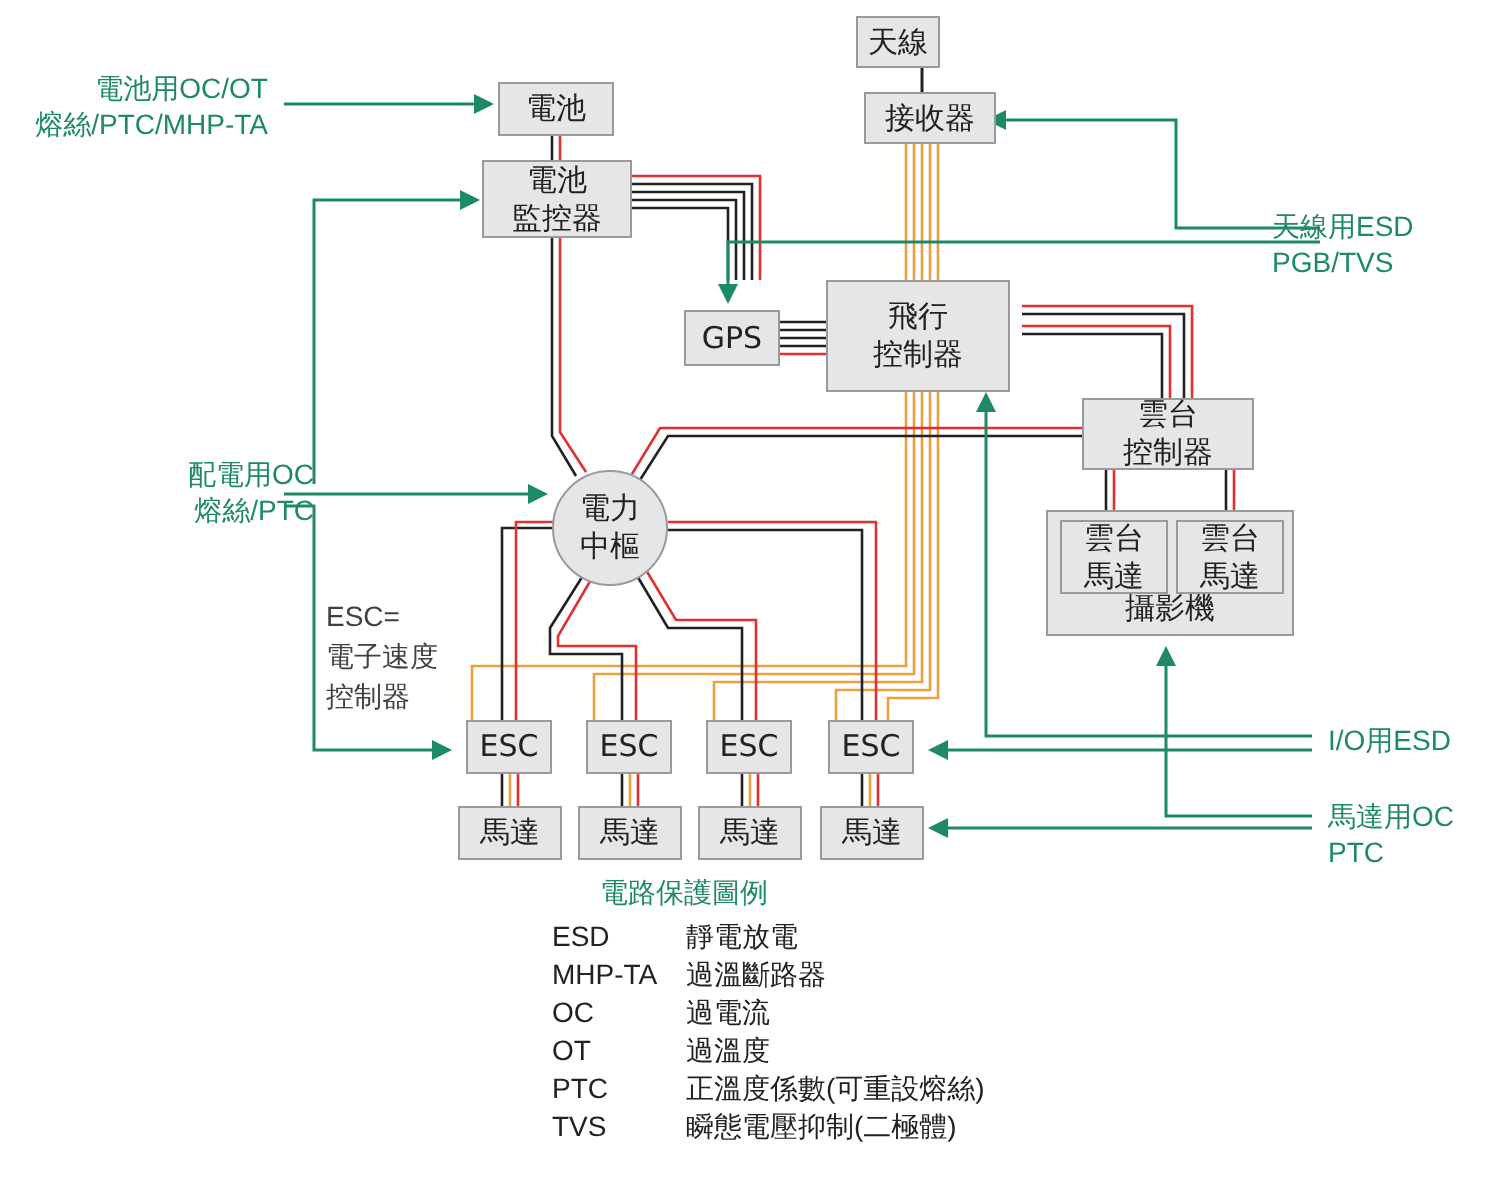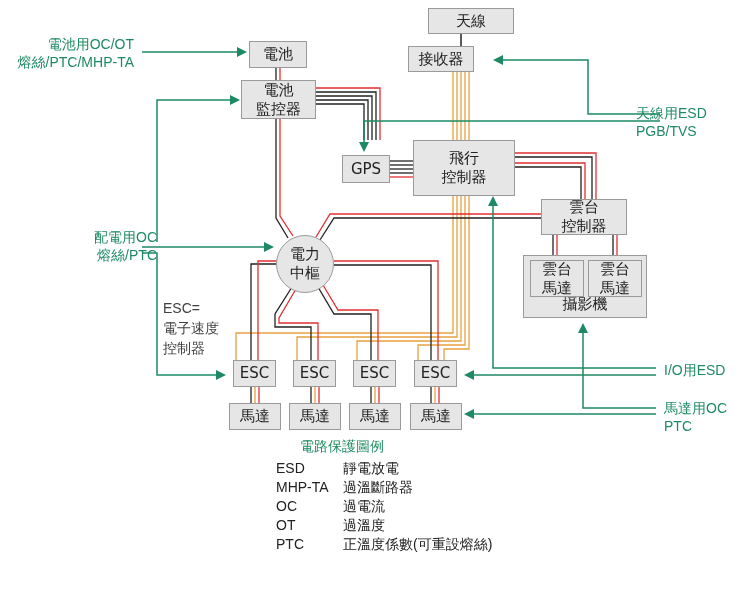--- a/index.html
+++ b/index.html
@@ -120,37 +120,37 @@
     <path d="M142,253 H157 V375 H224" marker-end="url(#arr)"></path>
     <path d="M660,114 H588 V60 H495" marker-end="url(#arr)"></path>
     <path d="M660,121 H364 V150" marker-end="url(#arr)"></path>
     <path d="M656,368 H493 V198" marker-end="url(#arr)"></path>
     <path d="M656,375 H466" marker-end="url(#arr)"></path>
     <path d="M656,408 H583 V325" marker-end="url(#arr)"></path>
     <path d="M656,414 H466" marker-end="url(#arr)"></path>
   </g>
 </svg>
 
-<div class="box" style="left:428px;top:8px;width:86px;height:26px;">
+<div class="box" style="left:428px;top:8px;width:42px;height:26px;">
   <span>天線</span>
 </div>
-<div class="box" style="left:408px;top:46px;width:66px;height:26px;">
+<div class="box" style="left:432px;top:46px;width:66px;height:26px;">
   <span>接收器</span>
 </div>
 <div class="box" style="left:249px;top:41px;width:58px;height:27px;">
   <span>電池</span>
 </div>
 <div class="box" style="left:241px;top:80px;width:75px;height:39px;">
   <span>電池</span>
   <span>監控器</span>
 </div>
 <div class="box" style="left:342px;top:155px;width:48px;height:28px;">
   <span>GPS</span>
 </div>
-<div class="box" style="left:413px;top:140px;width:102px;height:56px;">
+<div class="box" style="left:413px;top:140px;width:92px;height:56px;">
   <span>飛行</span>
   <span>控制器</span>
 </div>
 <div class="box" style="left:541px;top:199px;width:86px;height:36px;">
   <span>雲台</span>
   <span>控制器</span>
 </div>
 <div class="box" style="left:523px;top:255px;width:124px;height:63px;justify-content:flex-end;padding-bottom:3px;">
   <span>攝影機</span>
 </div>
@@ -234,13 +234,17 @@
       <span>過電流</span>
     </div>
   <div class="legend-row">
       <span class="k">OT</span>
       <span>過溫度</span>
     </div>
   <div class="legend-row">
       <span class="k">PTC</span>
       <span>正溫度係數(可重設熔絲)</span>
     </div>
+  <div class="legend-row">
+      <span class="k">TVS</span>
+      <span>瞬態電壓抑制(二極體)</span>
+    </div>
 </div>
 
 </body></html>

